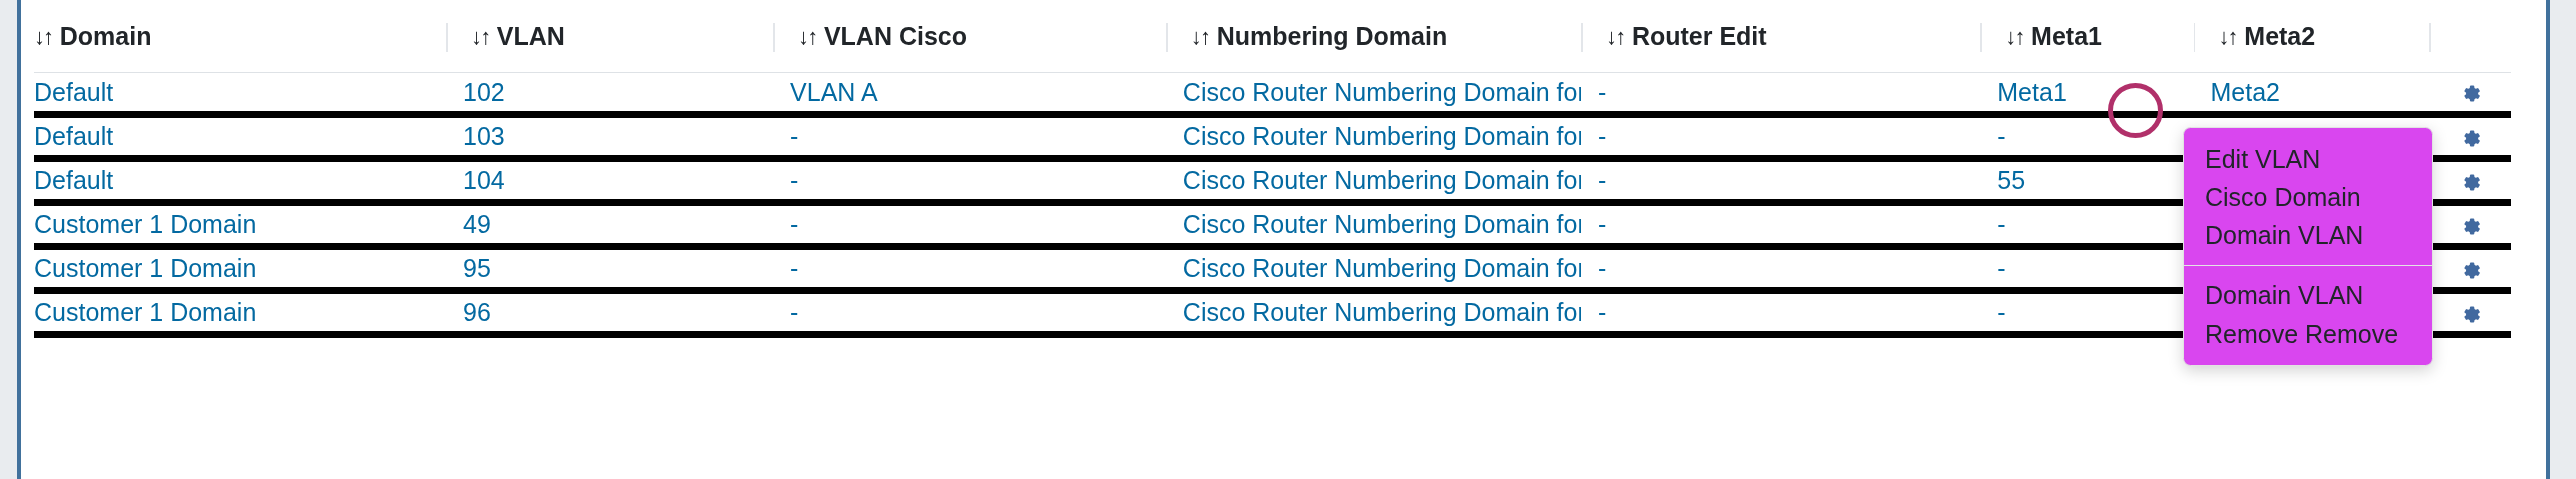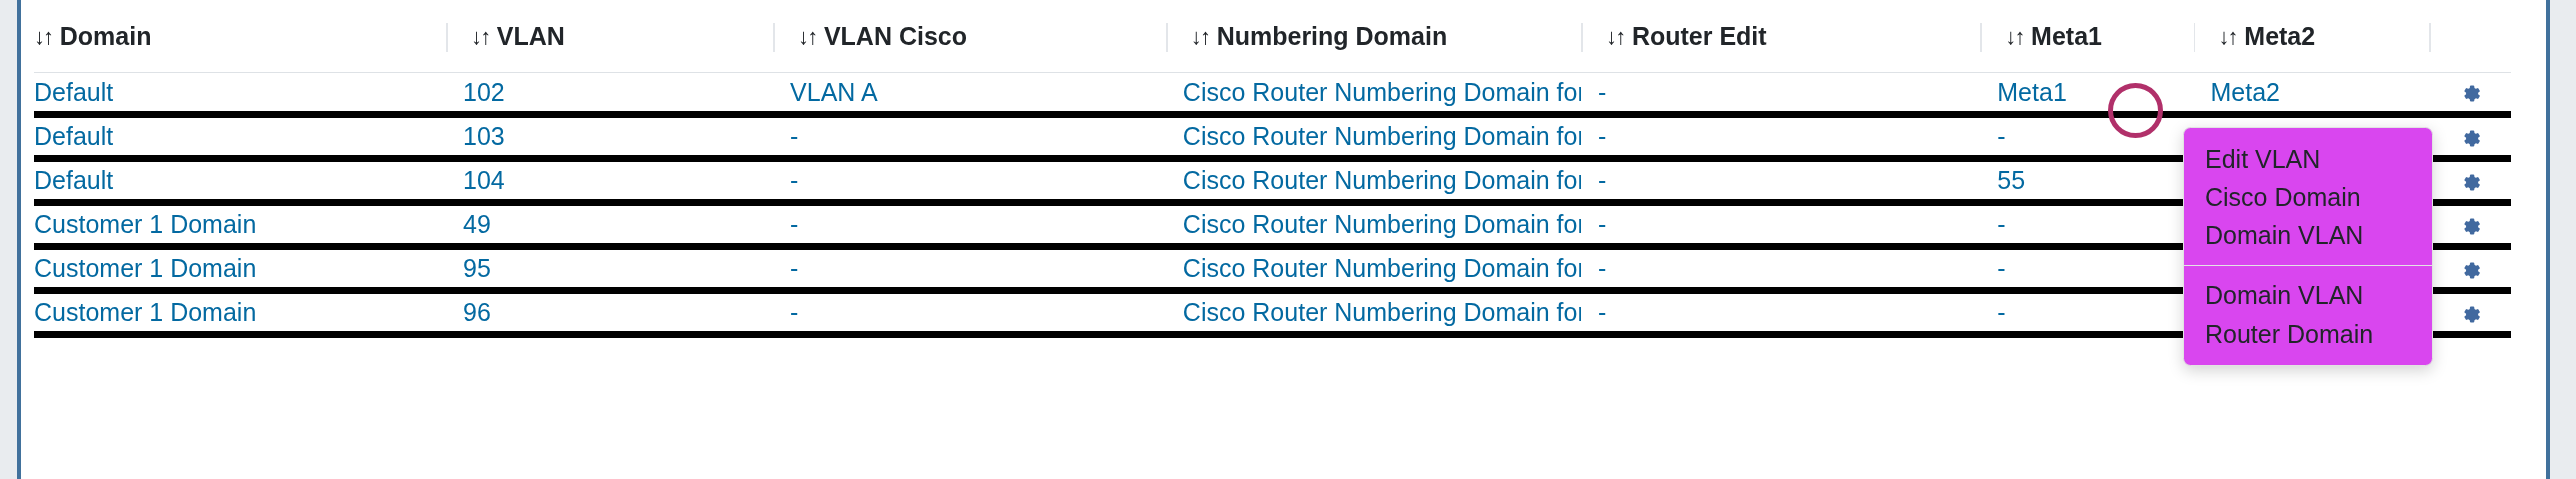--- a/index.html
+++ b/index.html
@@ -253,17 +253,17 @@
   </table>
 
   <div id="hl-circle"></div>
 
   <div id="ctx-menu">
       <div class="ctx-item">Edit VLAN</div>
       <div class="ctx-item">Cisco Domain</div>
       <div class="ctx-item">Domain VLAN</div>
       <div class="ctx-sep"></div>
       <div class="ctx-item">Domain VLAN</div>
-      <div class="ctx-item">Router Domain</div>
+      <div class="ctx-item">Remove Remove</div>
     </div>
 
 </div>
 
 
 </body></html>

